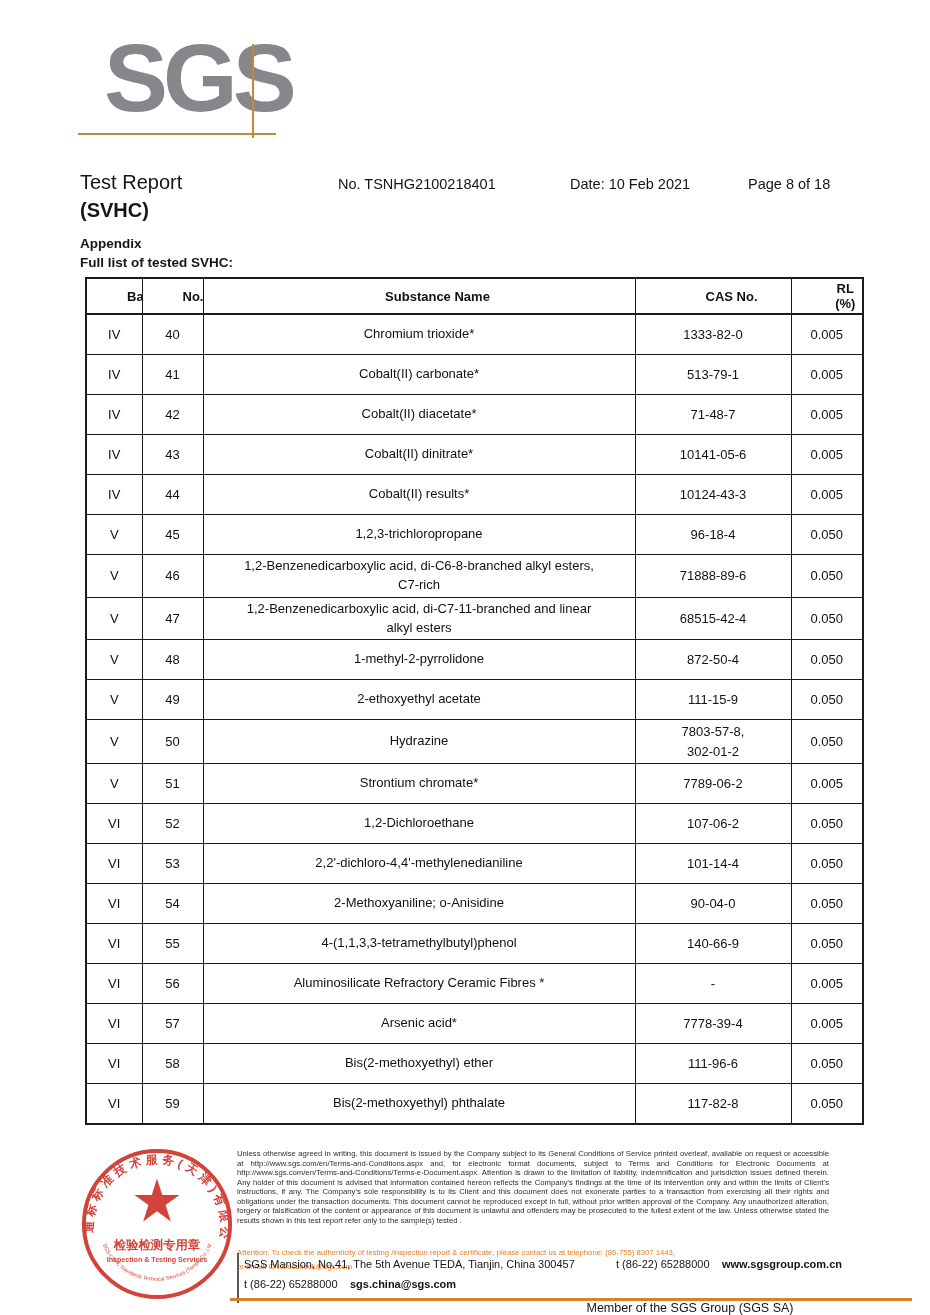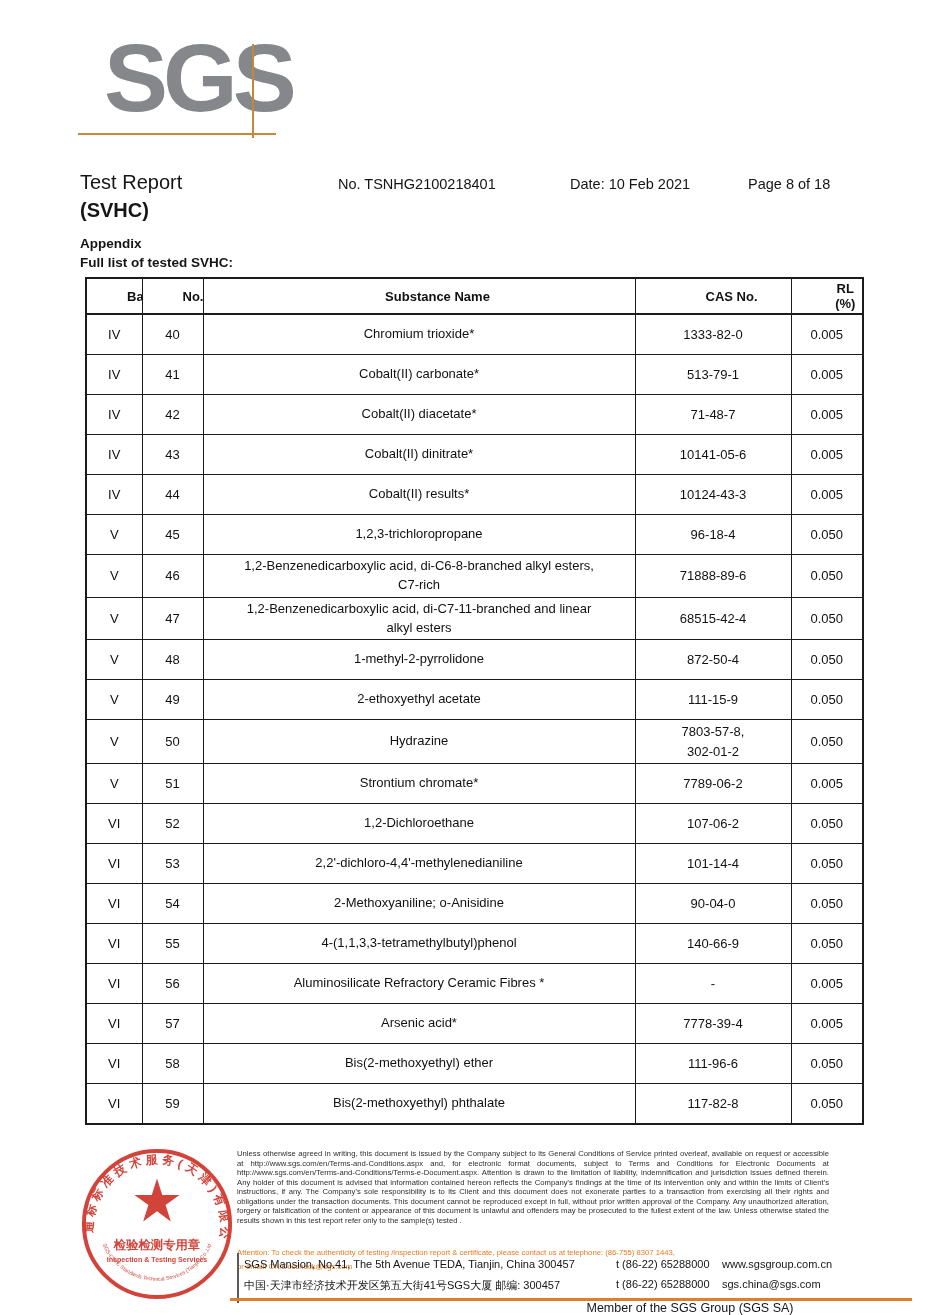--- a/index.html
+++ b/index.html
@@ -36,21 +36,21 @@
                 color:#a0a0a0;line-height:11px;}
   .disclaimer{position:absolute;left:237px;top:1149px;width:592px;font-size:7.7px;
               line-height:9.55px;color:#2e2e2e;text-align:justify;}
   .attention{position:absolute;left:237px;top:1246px;width:600px;font-size:7.7px;
              line-height:14px;color:#e87c22;font-weight:normal;white-space:pre-line;}
   .addr-vline{position:absolute;left:237px;top:1253px;width:1.5px;height:50px;background:#5a5a5a;}
   .addr-row1{position:absolute;left:244px;top:1258px;width:670px;display:flex;font-size:11px;}
   .addr-row2{position:absolute;left:244px;top:1278px;width:670px;display:flex;font-size:11px;}
   .addr-main{width:372px;}
   .addr-phone{width:106px;}
-  .addr-web{flex:1;}
+  .addr-web{flex:1;font-weight:bold;}
   .footer-rule{position:absolute;left:230px;top:1298px;width:682px;height:2.5px;background:#dc7f2e;}
   .member{position:absolute;left:530px;top:1301px;width:320px;font-size:12.5px;text-align:center;}
 </style>
 </head>
 <body>
 
 <div class="page">
 
   <div class="logo">SGS</div>
   <div class="cross-h"></div>
@@ -269,20 +269,19 @@
   <div class="attention">Attention: To check the authenticity of testing /inspection report &amp; certificate, please contact us at telephone: (86-755) 8307 1443,
 or email: CN.Doccheck@sgs.com</div>
 
   <div class="addr-vline"></div>
   <div class="addr-row1">
     <span class="addr-main">SGS Mansion, No.41, The 5th Avenue TEDA, Tianjin, China 300457</span>
     <span class="addr-phone">t (86-22) 65288000</span>
     <span class="addr-web">www.sgsgroup.com.cn</span>
   </div>
   <div class="addr-row2">
-    <span class="addr-main">中国·天津市经济技术开发区第五大街41号SGS大厦       邮编: 300457</span>
     <span class="addr-phone">t (86-22) 65288000</span>
     <span class="addr-web">sgs.china@sgs.com</span>
   </div>
   <div class="footer-rule"></div>
   <div class="member">Member of the SGS Group (SGS SA)</div>
 
 </div>
 
 </body></html>

